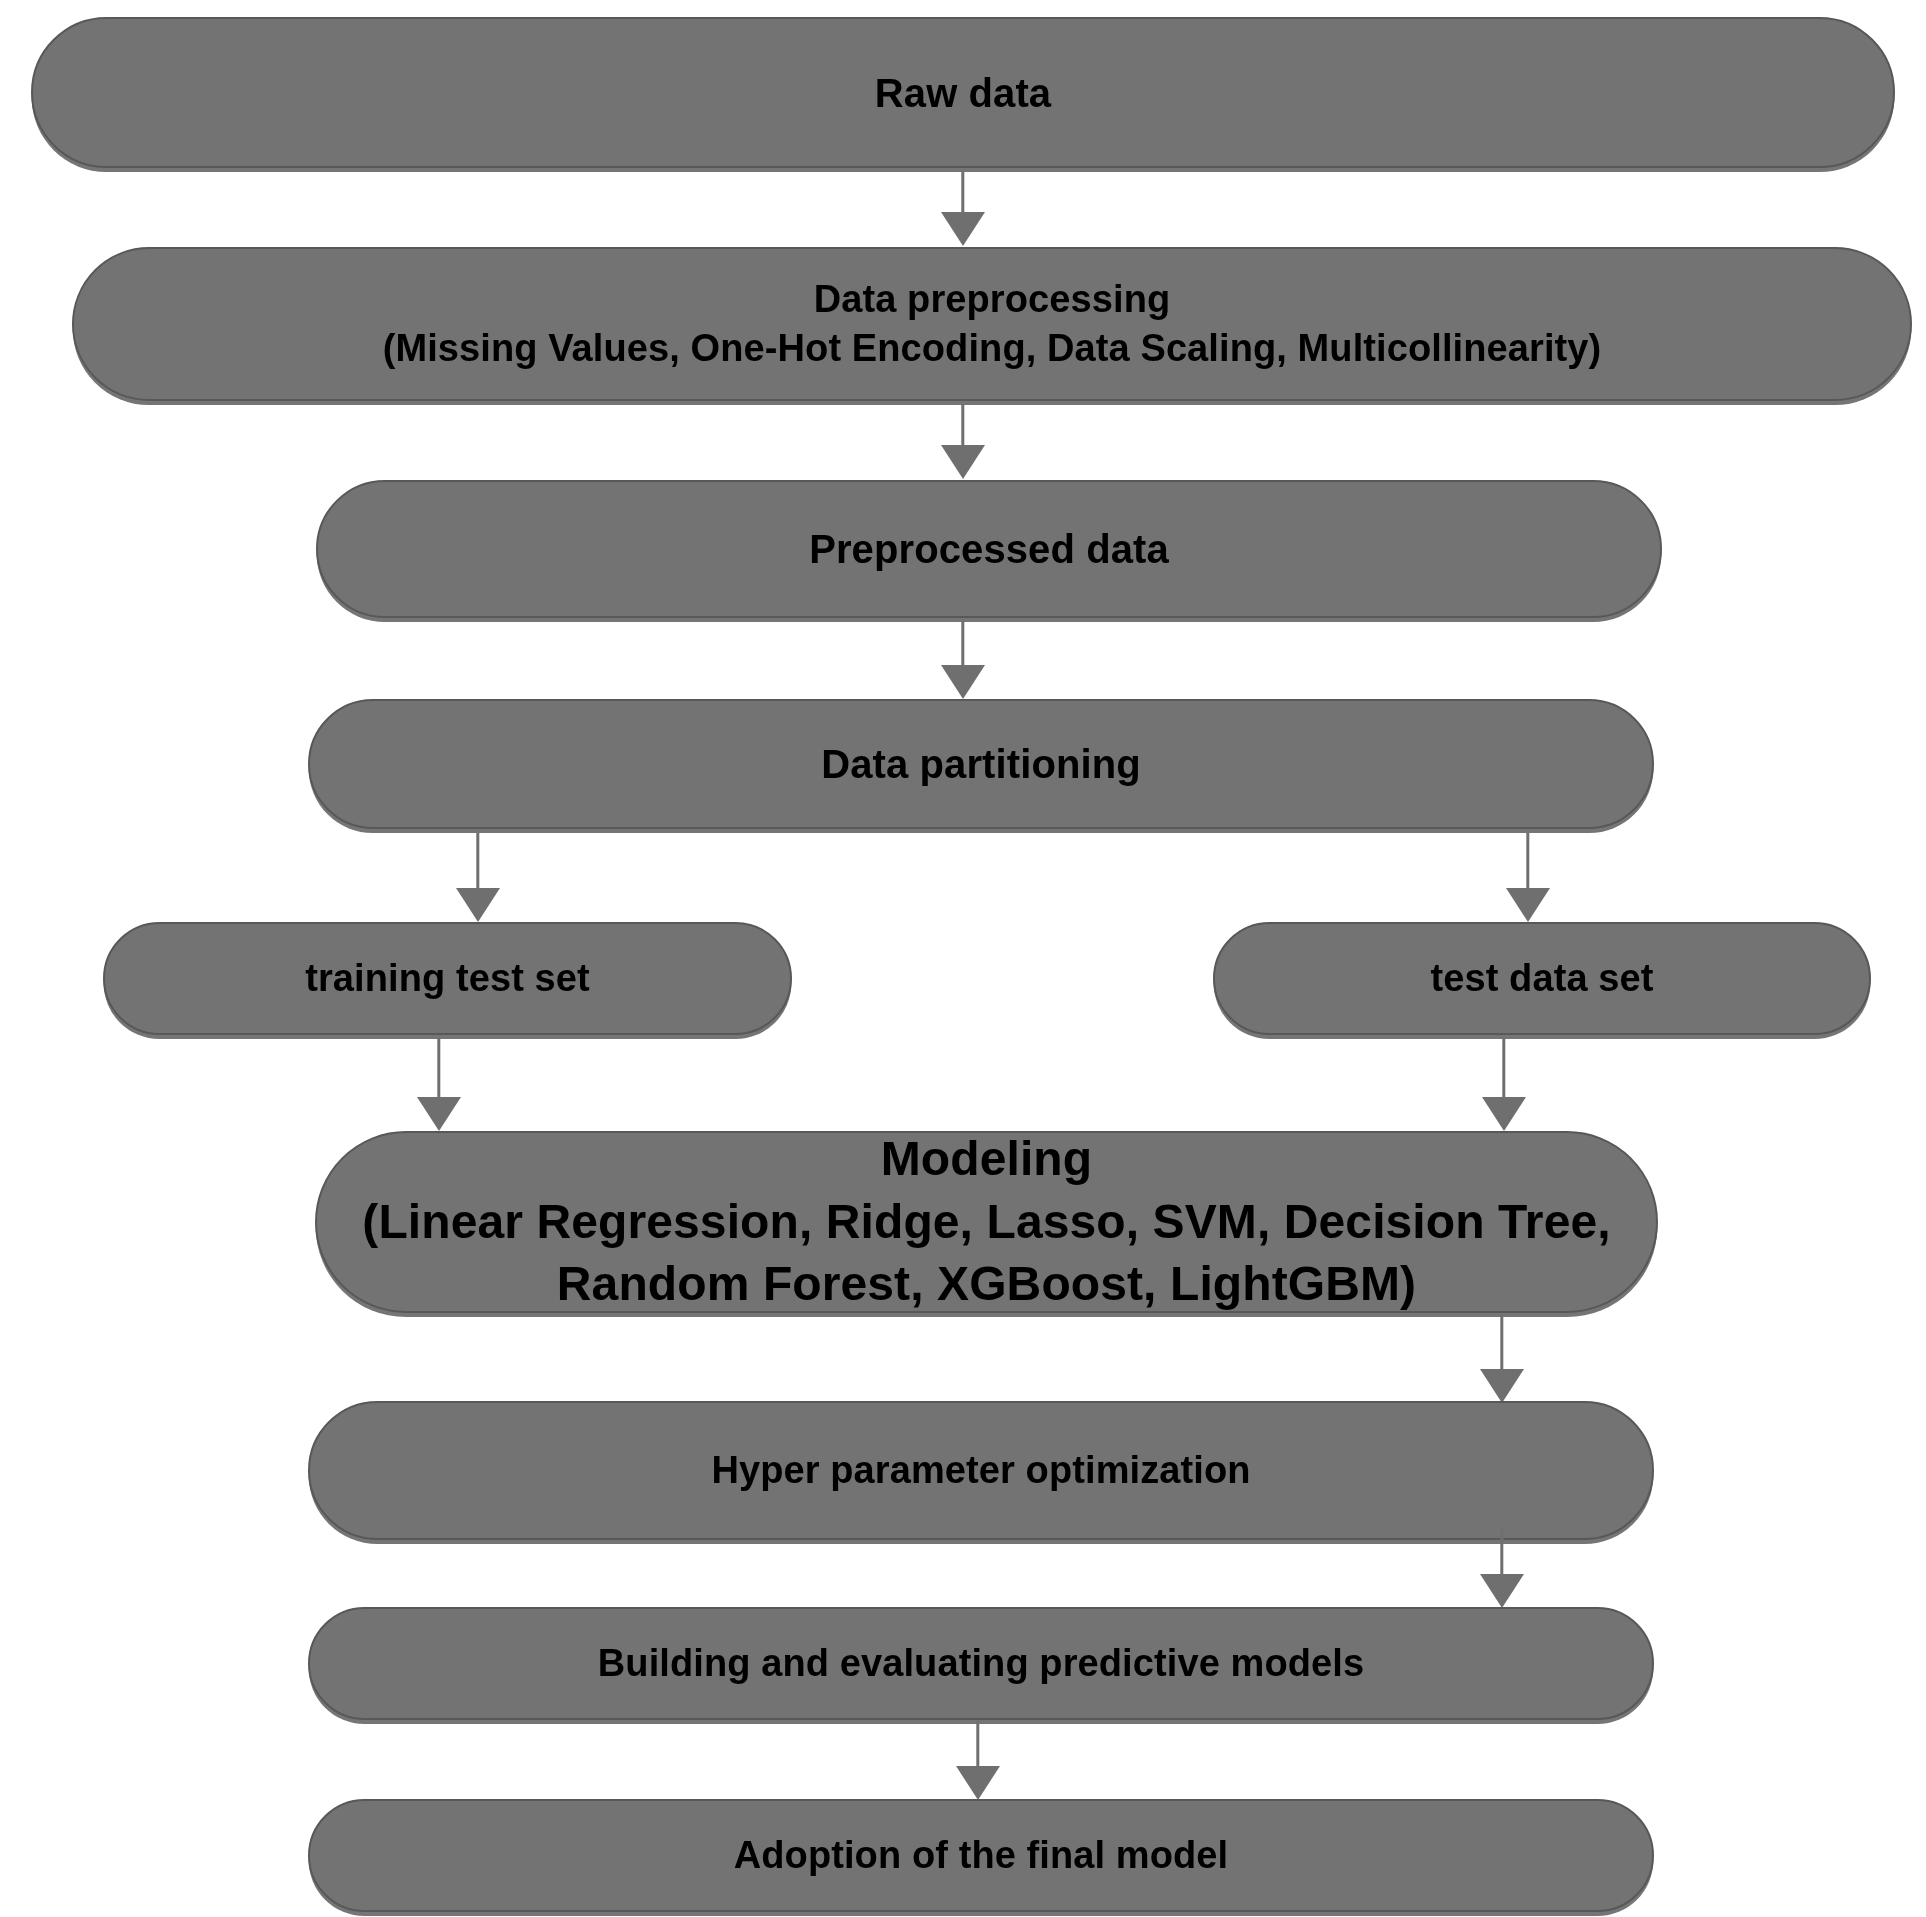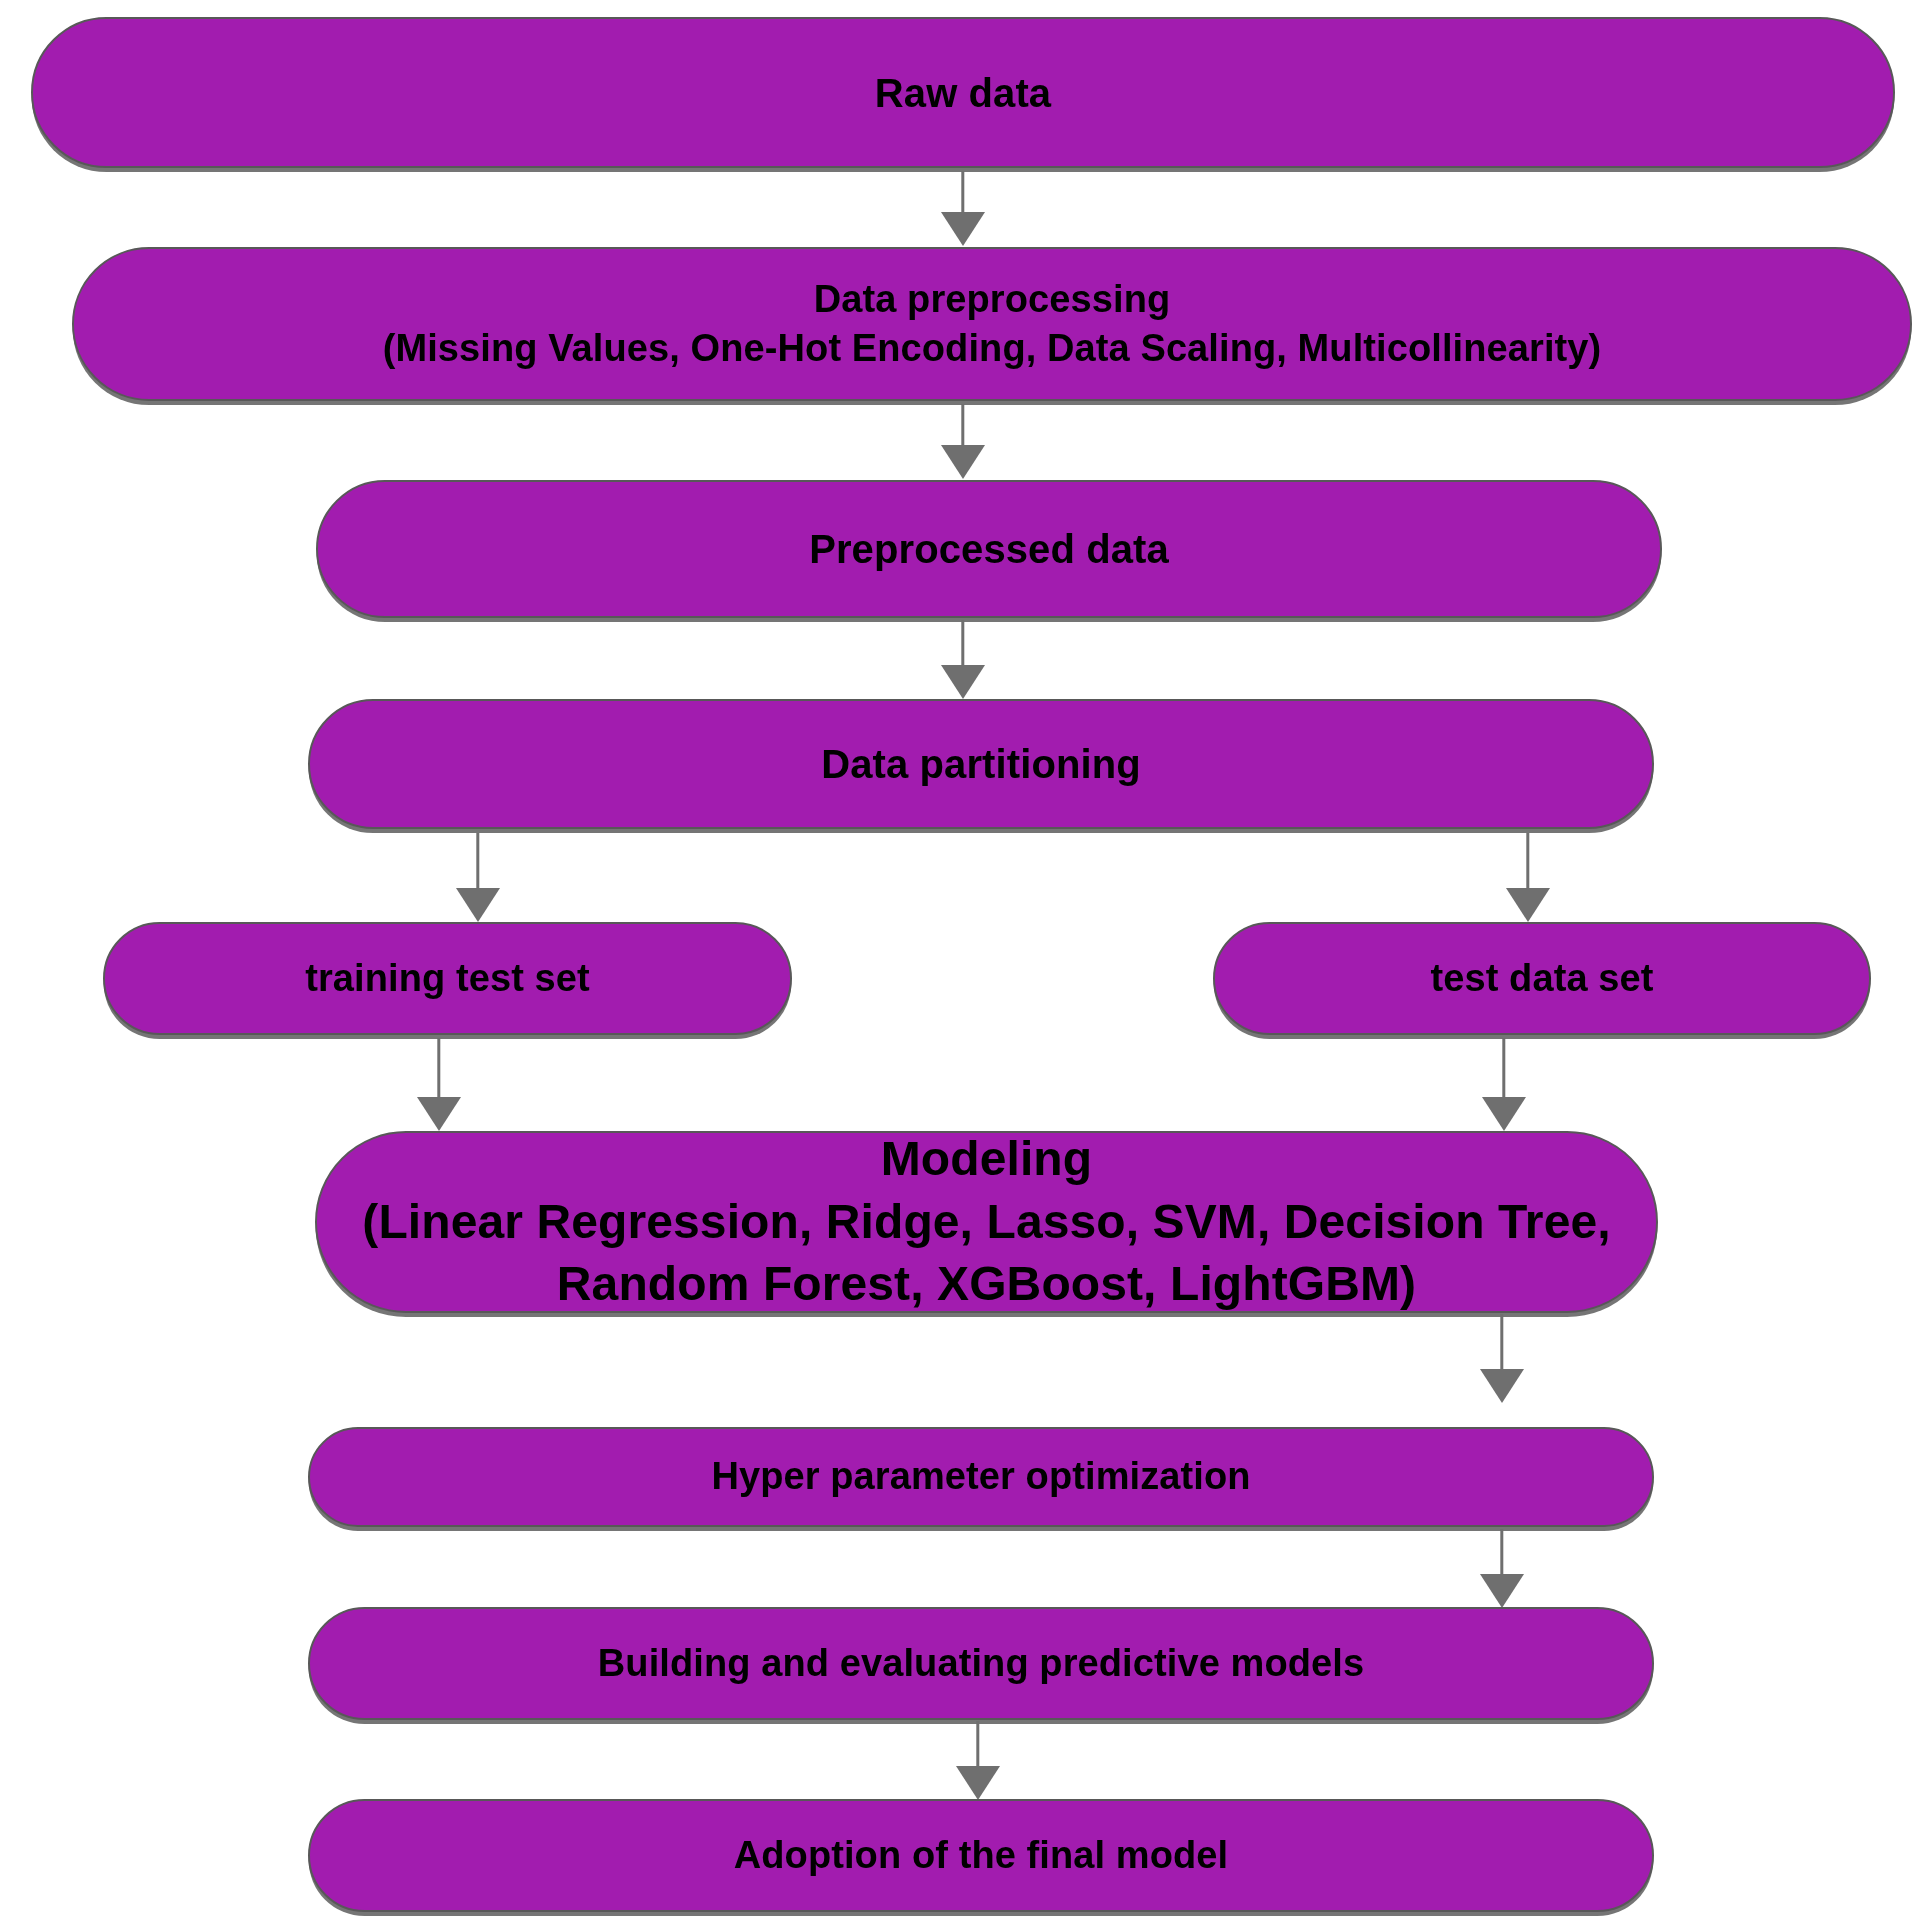--- a/index.html
+++ b/index.html
@@ -12,21 +12,21 @@
     position: relative;
     width: 1926px;
     height: 1917px;
     background: #ffffff;
     font-family: "Liberation Sans", "DejaVu Sans", sans-serif;
     overflow: hidden;
   }
   .node {
     position: absolute;
     box-sizing: border-box;
-    background: #a21caf;
+    background: #737373;
     border: 2.7px solid #585858;
     border-radius: 685px;
     display: flex;
     align-items: center;
     justify-content: center;
     text-align: center;
     color: #000000;
     font-weight: bold;
     line-height: 1.30;
     letter-spacing: 0.1px;
@@ -135,21 +135,21 @@
     <span class="nlabel">Modeling
 (Linear Regression, Ridge, Lasso, SVM, Decision Tree,
 Random Forest, XGBoost, LightGBM)</span>
   </div>
 
   <div class="arrow" style="left:1502px; top:1314px; height:89px;">
     <div class="shaft" style="height:56px;"></div>
     <div class="head"></div>
   </div>
 
-  <div class="node fs-md" style="left:308px; top:1401px; width:1346px; height:100px;margin-top:26px;">
+  <div class="node fs-md" style="left:308px; top:1401px; width:1346px; height:139px;">
     <span class="nlabel">Hyper parameter optimization</span>
   </div>
 
   <div class="arrow" style="left:1502px; top:1529px; height:79px;">
     <div class="shaft" style="height:46px;"></div>
     <div class="head"></div>
   </div>
 
   <div class="node fs-md" style="left:308px; top:1607px; width:1346px; height:113px;">
     <span class="nlabel">Building and evaluating predictive models</span>

